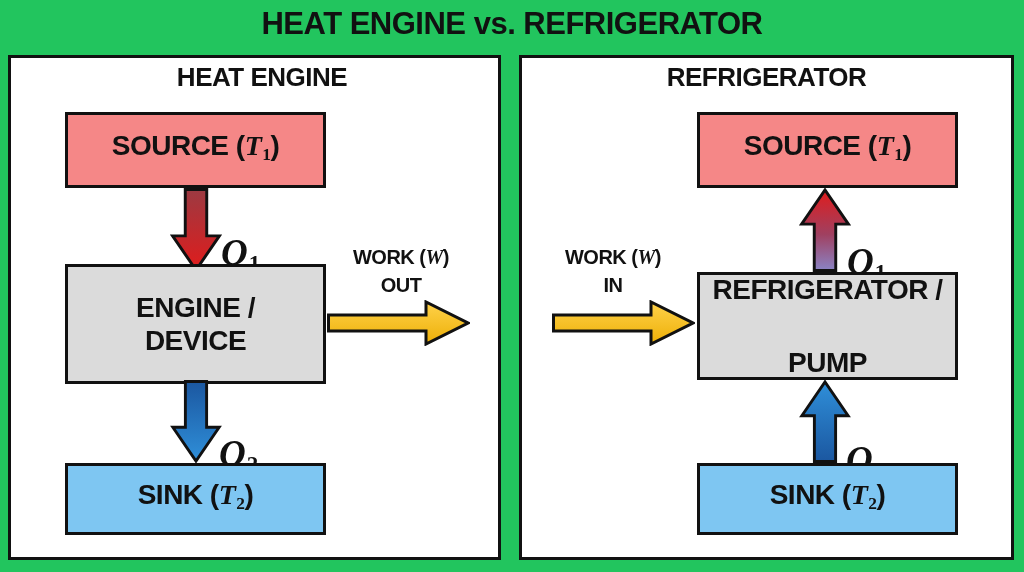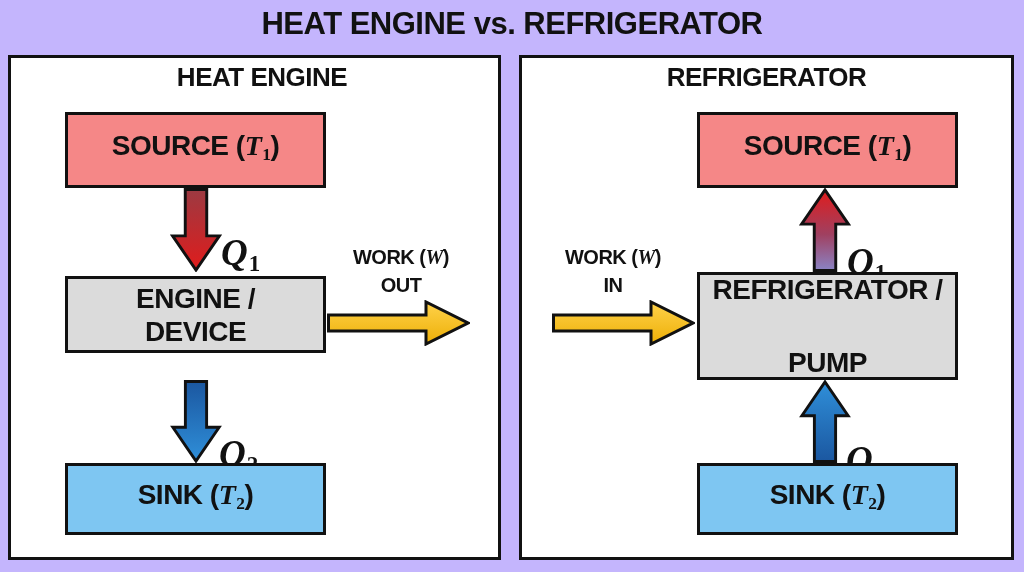--- a/index.html
+++ b/index.html
@@ -1,17 +1,17 @@
 <!DOCTYPE html>
 <html style="--outline: #111111; --source-fill: #F58787; --device-fill: #DBDBDB; --sink-fill: #7EC6F2; --work-top: #FFD24A; --work-bottom: #EDAF07; --hot-dark: #9C3A42; --hot-bright: #E01C1C; --hot-purple: #8A84C6; --cold-dark: #1B57A0; --cold-light: #2F8FD9;"><head>
 <meta charset="utf-8">
 <style>
   html,body { margin:0; padding:0; background:#ffffff; }
   .stage {
-    position:relative; width:1024px; height:572px; background:#c4b5fd;
+    position:relative; width:1024px; height:572px; background:#22c55e;
     font-family:"Liberation Sans", sans-serif; color:#111; overflow:hidden;
   }
   .title {
     position:absolute; left:0; top:6px; width:1024px; text-align:center;
     font-size:31px; font-weight:bold; letter-spacing:-0.5px;
   }
   .panel {
     position:absolute; top:55px; height:505px; box-sizing:border-box;
     border:3px solid var(--outline,#111); background:#fff;
   }
@@ -67,21 +67,21 @@
     <defs>
       <linearGradient id="gradL1" x1="0" y1="0" x2="0" y2="1">
         <stop offset="0" style="stop-color:var(--hot-dark,#9C3A42)"></stop>
         <stop offset="1" style="stop-color:var(--hot-bright,#E01C1C)"></stop>
       </linearGradient>
     </defs>
     <polygon points="15,1.5 37,1.5 37,49 50,49 26,84 2,49 15,49" fill="url(#gradL1)" stroke="#111" stroke-width="3"></polygon>
   </svg>
   <div class="qlabel" style="left:221px; top:197px;"><span>Q</span><span class="sub">1</span></div>
 
-  <div class="box box-device" style="left:65px; top:276px; width:261px; height:77px;">
+  <div class="box box-device" style="left:65px; top:264px; width:261px; height:120px;">
     <span>ENGINE /</span>
     <span>DEVICE</span>
   </div>
 
   <div class="work-label" style="left:330px; top:243px; width:142px;">
     <div><span>WORK (</span><span class="math">W</span><span>)</span></div>
     <div>OUT</div>
   </div>
   <svg class="arrow" style="left:327px; top:300px;" width="143" height="46" viewBox="0 0 143 46">
     <defs>

